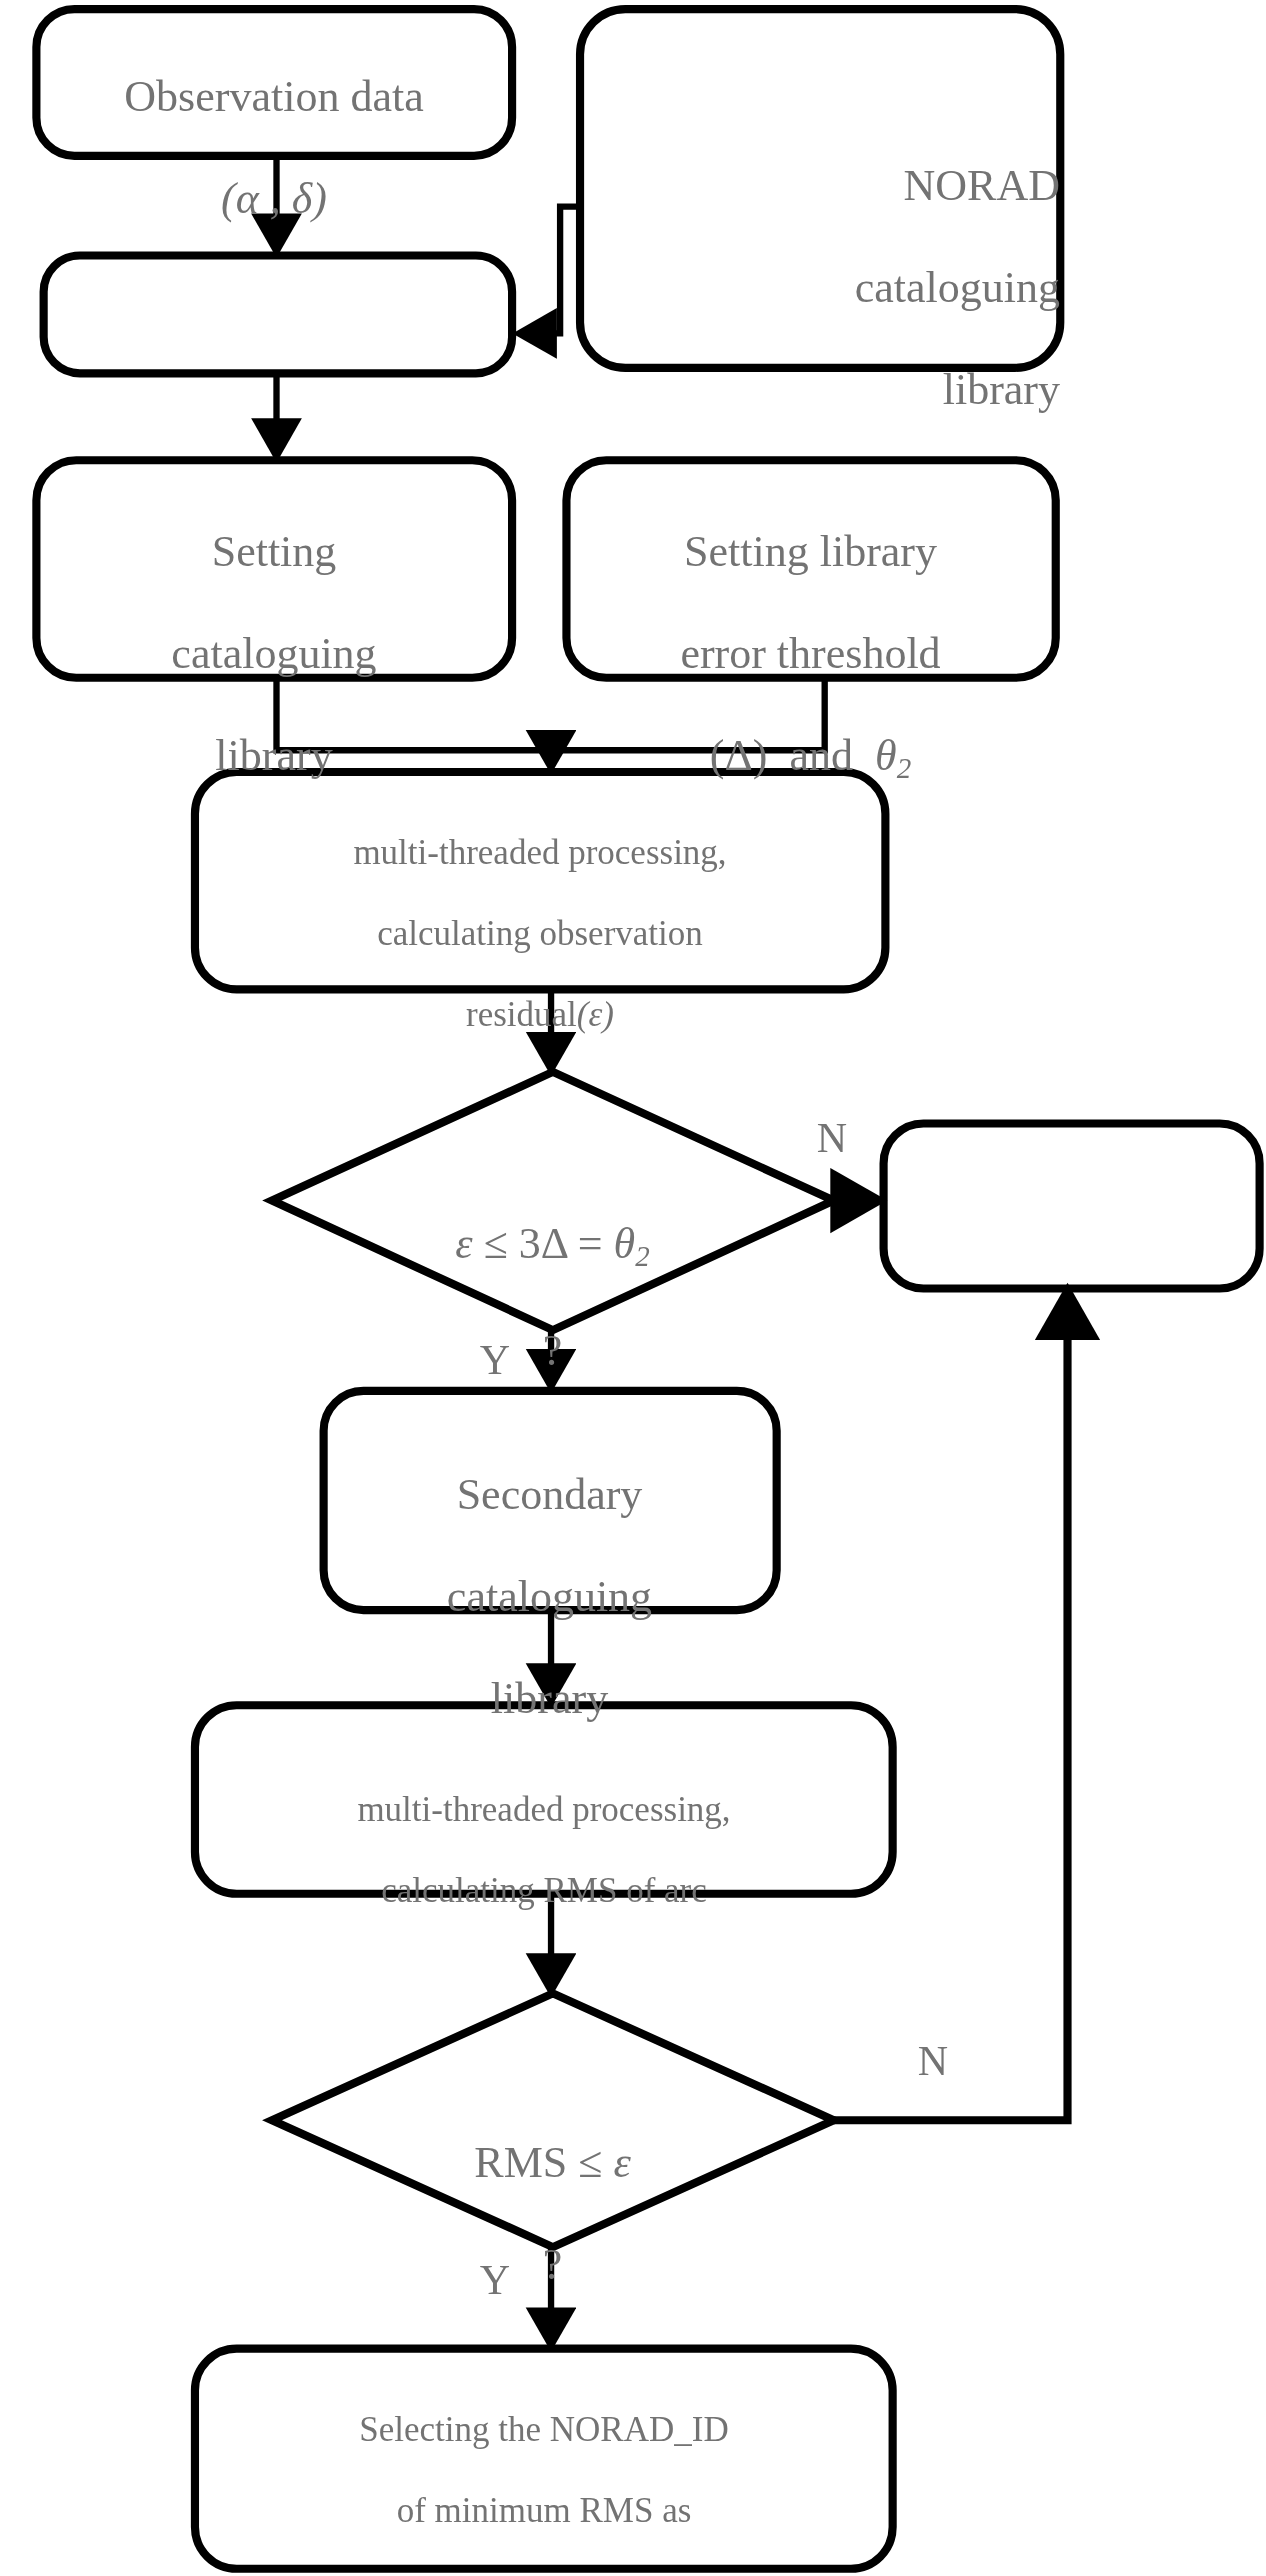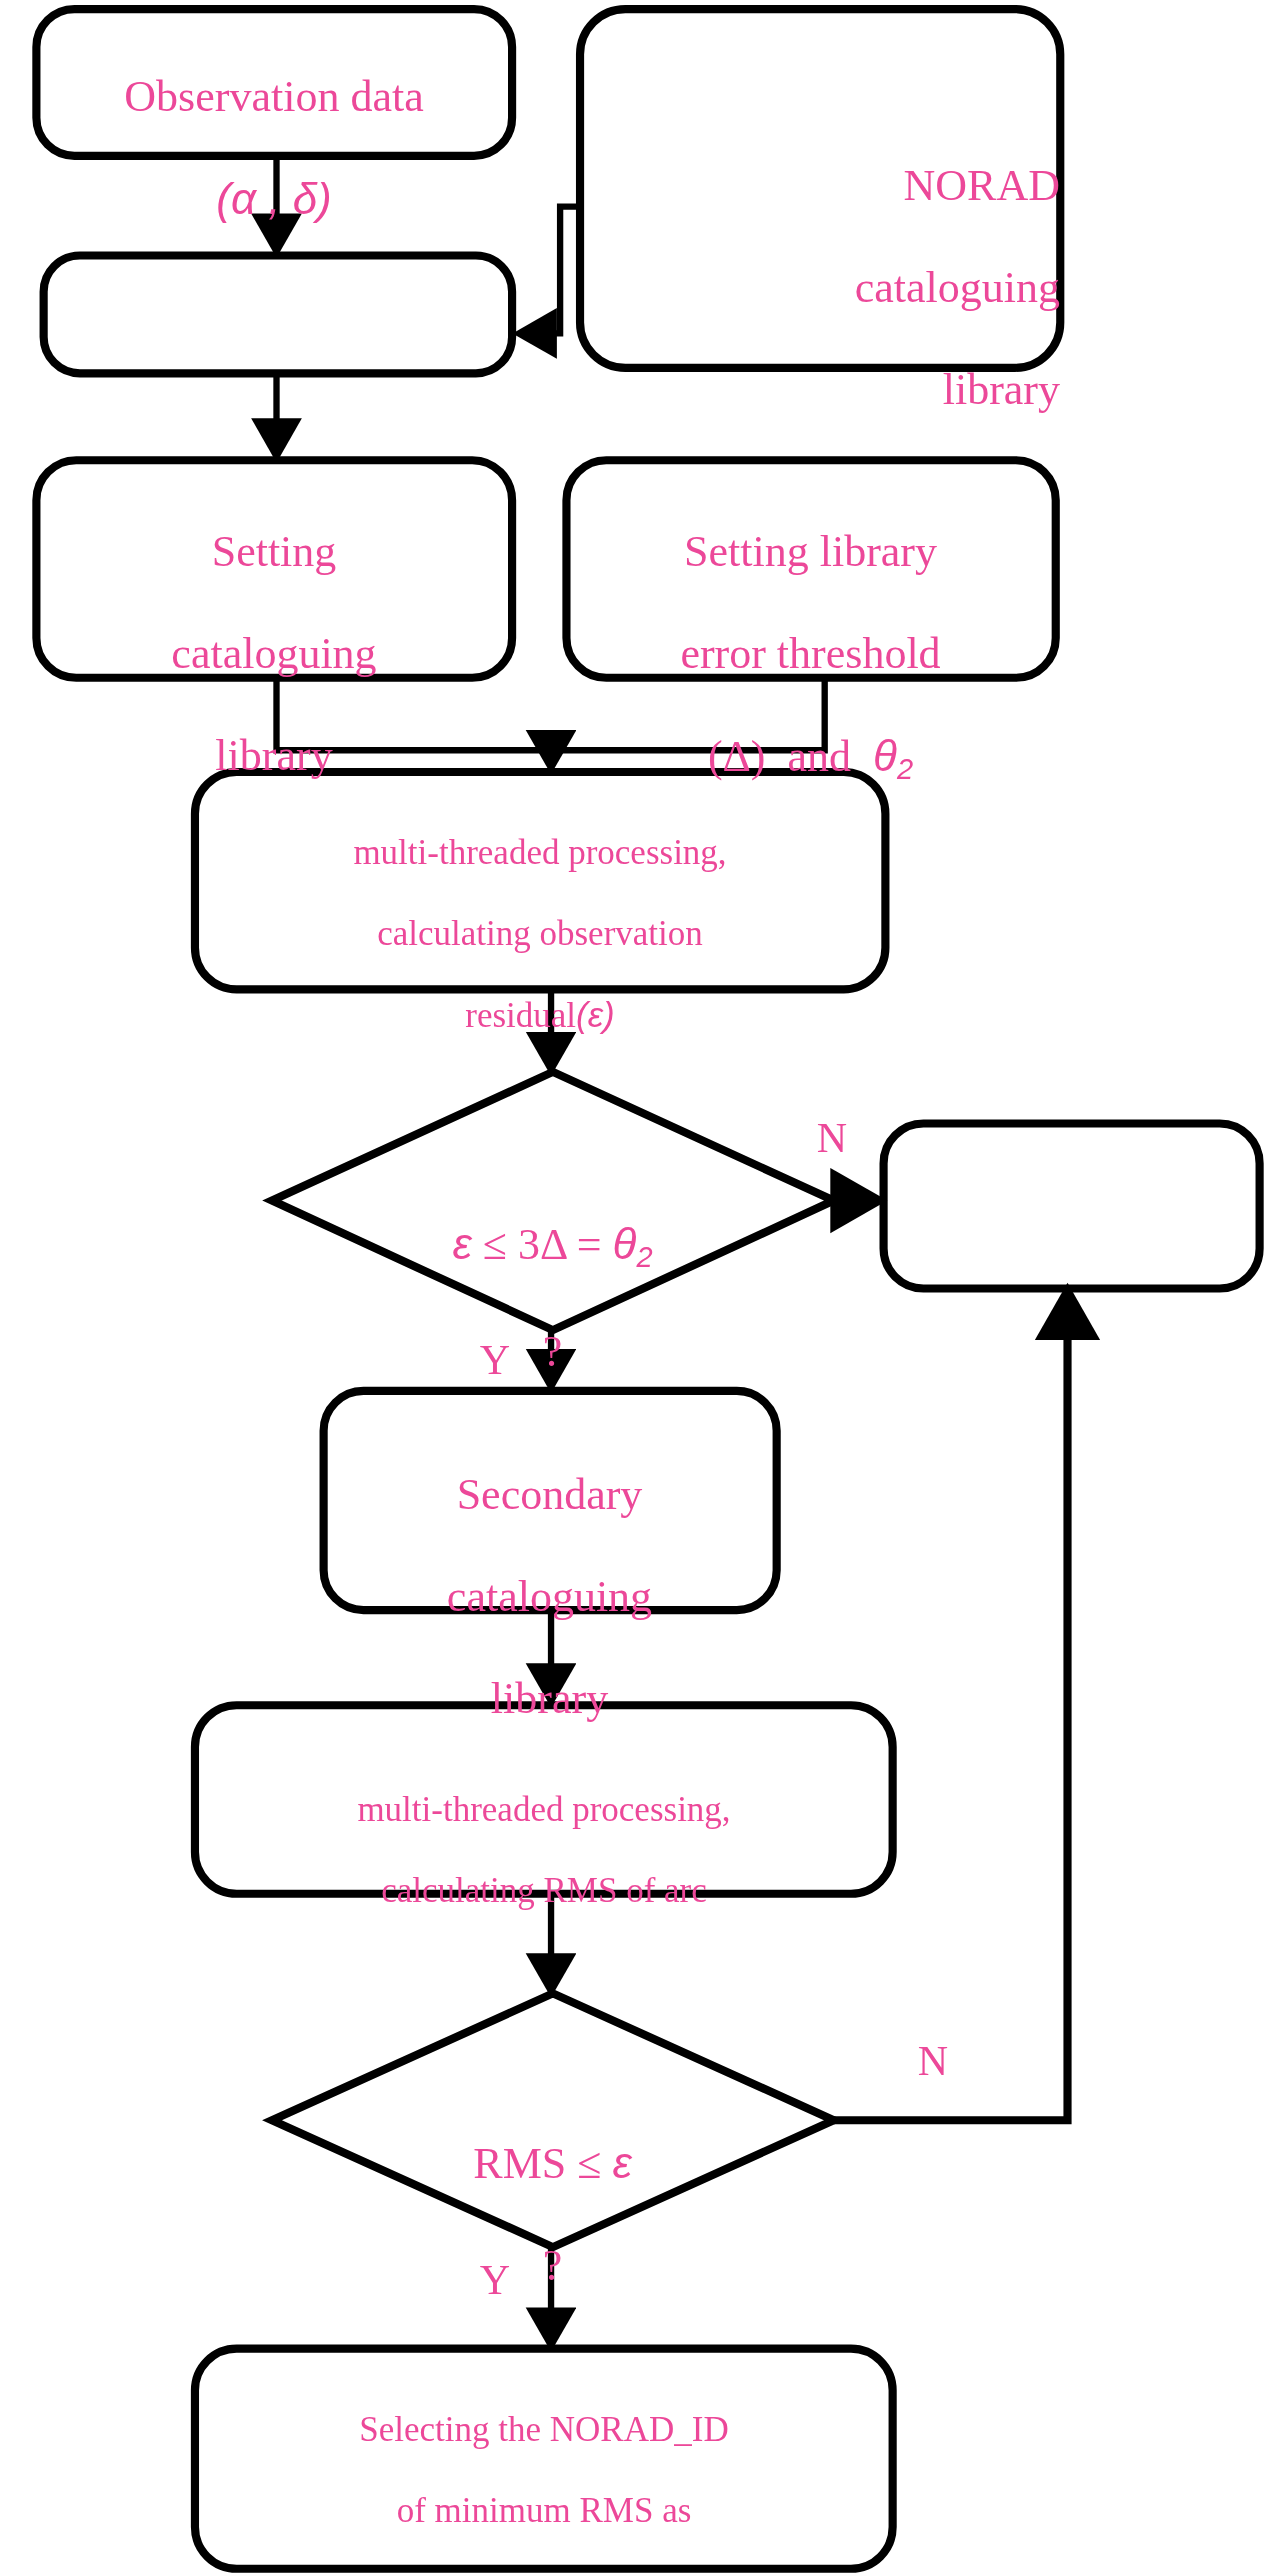--- a/index.html
+++ b/index.html
@@ -12,30 +12,30 @@
     overflow:hidden;
   }
   svg#flow{position:absolute;left:0;top:0;width:1267px;height:2576px;}
   .node-shape{fill:#ffffff;stroke:#000000;stroke-width:9;}
   .diamond-shape{fill:#ffffff;stroke:#000000;stroke-width:9;}
   .conn{stroke:#000000;stroke-width:9;fill:none;}
   .conn-thin{stroke:#000000;stroke-width:7;fill:none;}
   .label{
     position:absolute;
     text-align:center;
-    color:#ec4899;
+    color:#737373;
     line-height:1.16;
     font-family:"Liberation Serif", "DejaVu Serif", serif;
     white-space:pre-line;
     pointer-events:none;
   }
   .lbl-big{font-size:44px;}
   .lbl-mid{font-size:35px;}
   .lbl-yn{font-size:42px;}
-  .sym{font-family:Liberation Sans, sans-serif;font-style:italic;}
+  .sym{font-family:Liberation Serif, serif;font-style:italic;}
   .sub{font-size:0.66em;vertical-align:-0.28em;font-style:italic;}
   .upr{font-style:normal;}
 </style>
 </head>
 <body>
 
 <div id="stage">
 
   <svg id="flow" viewBox="0 0 1398 2843">
     <defs>

